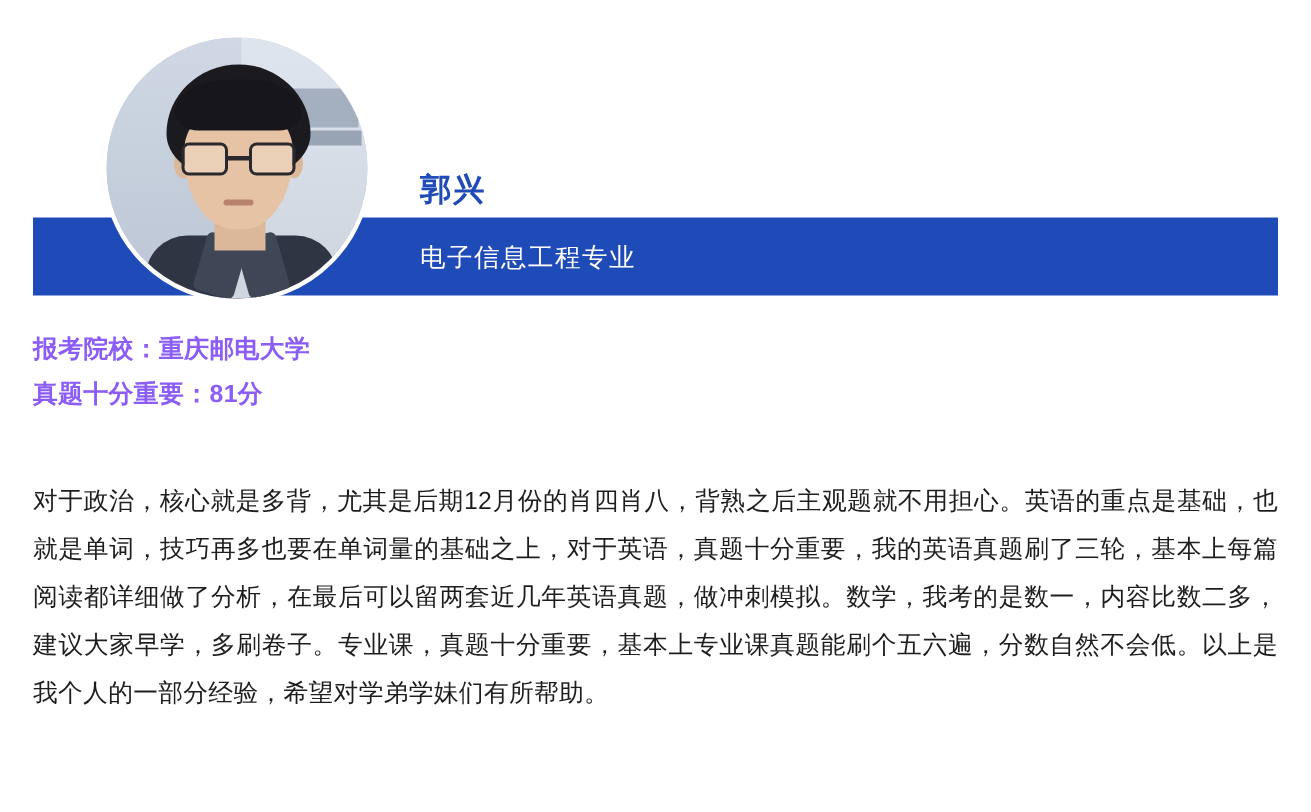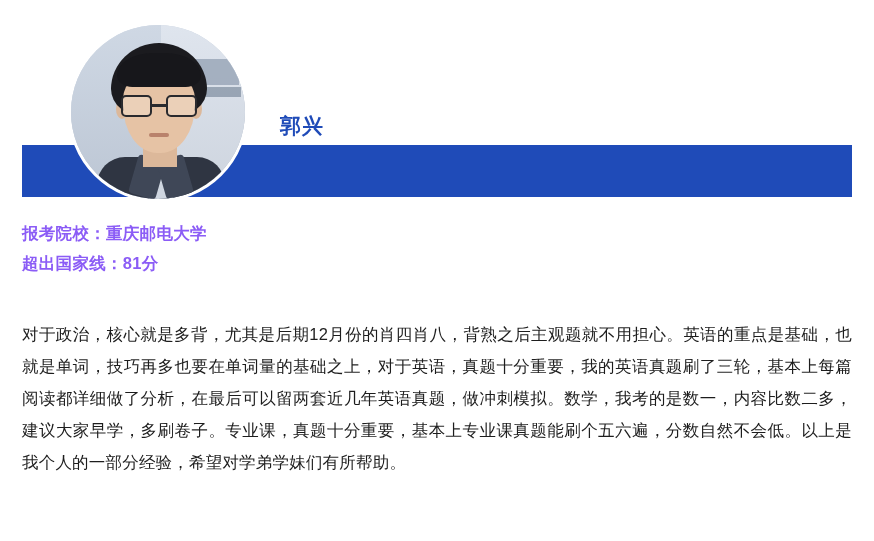--- a/index.html
+++ b/index.html
@@ -211,25 +211,26 @@
       <div class="ph-glasses">
         <div class="ph-lens l"></div>
         <div class="ph-bridge"></div>
         <div class="ph-lens r"></div>
       </div>
       <div class="ph-mouth"></div>
     </div>
   </div>
 
   <div class="name">郭兴</div>
+  <div class="major">电子信息工程专业</div>
 
   <div class="info">
     <div class="info-row">
       <span class="info-label">报考院校：</span><span class="info-value">重庆邮电大学</span>
     </div>
     <div class="info-row">
-      <span class="info-label">超出国家线：</span><span class="info-value">81分</span>
+      <span class="info-label">真题十分重要：</span><span class="info-value">81分</span>
     </div>
   </div>
 
   <div class="body-text">对于政治，核心就是多背，尤其是后期12月份的肖四肖八，背熟之后主观题就不用担心。英语的重点是基础，也就是单词，技巧再多也要在单词量的基础之上，对于英语，真题十分重要，我的英语真题刷了三轮，基本上每篇阅读都详细做了分析，在最后可以留两套近几年英语真题，做冲刺模拟。数学，我考的是数一，内容比数二多，建议大家早学，多刷卷子。专业课，真题十分重要，基本上专业课真题能刷个五六遍，分数自然不会低。以上是我个人的一部分经验，希望对学弟学妹们有所帮助。</div>
 
 </div>
 
 </body></html>

